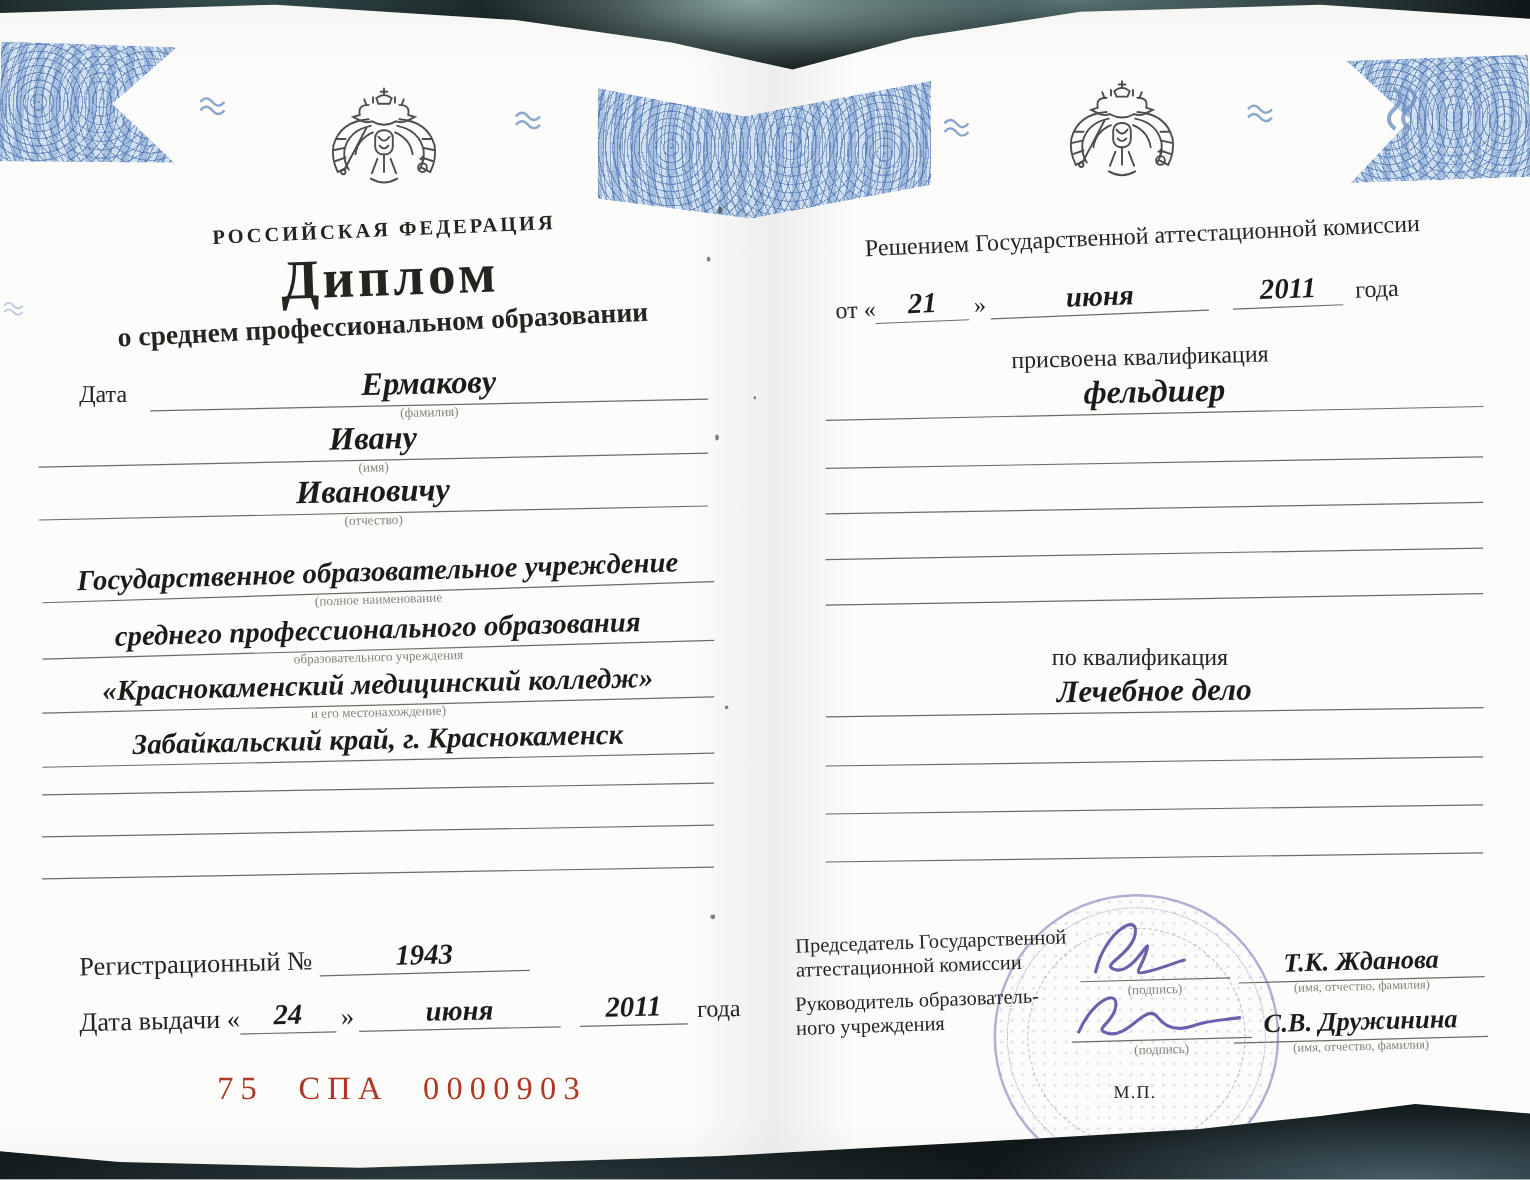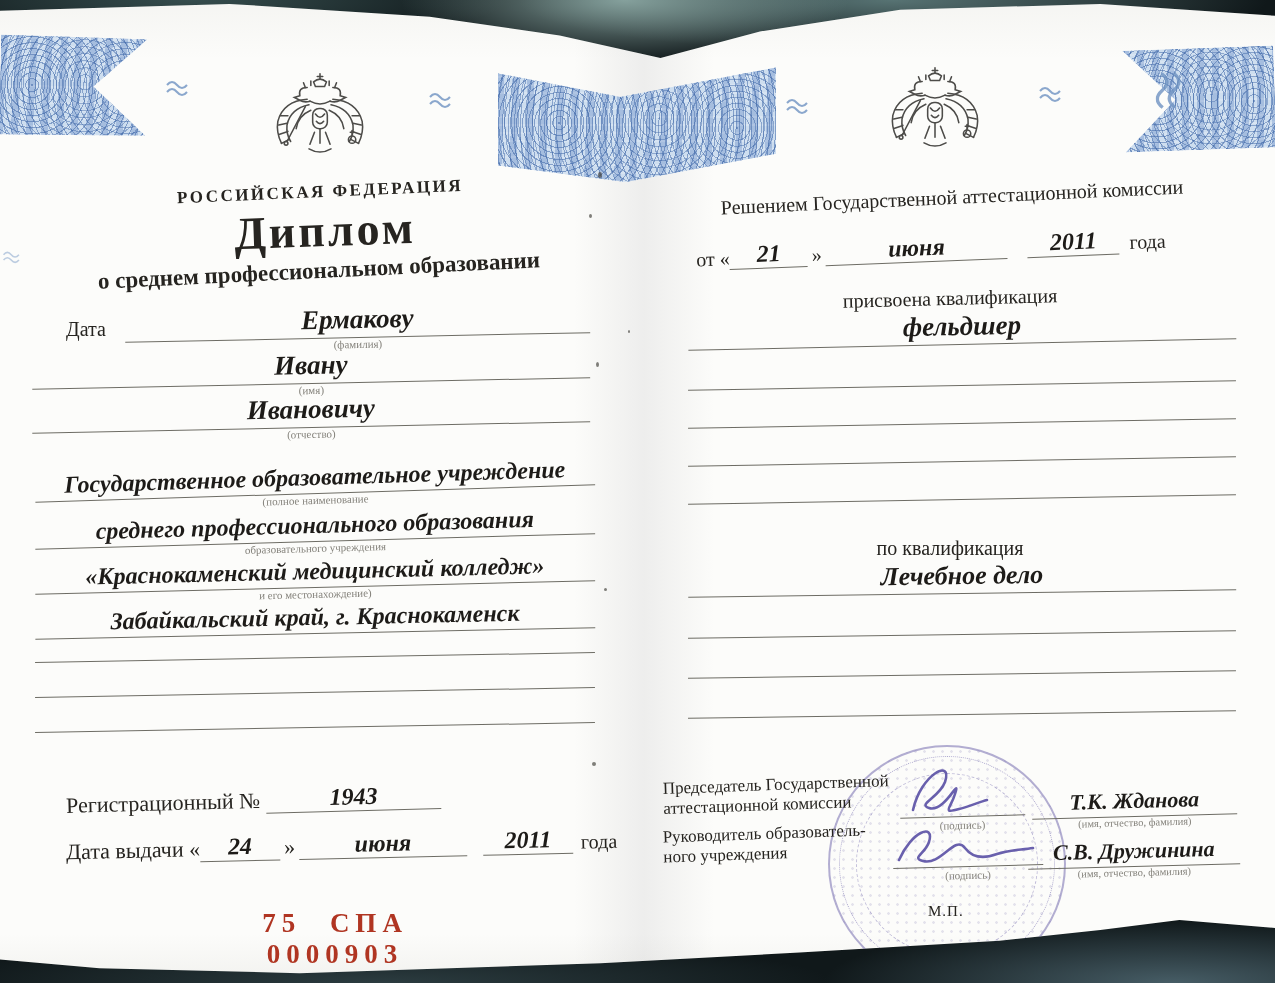--- a/index.html
+++ b/index.html
@@ -56,21 +56,21 @@
   .speck{position:absolute;background:#4c4a45;border-radius:50%;opacity:.7;}
   
   .stamp{left:828px;top:745px;width:234px;height:234px;border-radius:50%;
     border:2.5px solid rgba(104,94,168,.5);
     background-image:radial-gradient(rgba(104,94,168,.16) 1px, rgba(0,0,0,0) 1.6px);
     background-size:9px 9px;}
   .stamp::before{content:"";position:absolute;inset:9px;border-radius:50%;
     border:1.5px dotted rgba(104,94,168,.55);}
   .stamp::after{content:"";position:absolute;inset:26px;border-radius:50%;
     border:1.3px dashed rgba(104,94,168,.4);}
-  .redserial{color:#b03522;font-weight:bold;letter-spacing:6px;word-spacing:16px;margin-top:16px;}
+  .redserial{color:#b03522;font-weight:normal;letter-spacing:6px;word-spacing:16px;}
   .fineprint{font-size:7.5px;color:#3a3a38;opacity:.45;letter-spacing:.4px;}
 </style>
 </head>
 <body>
 
 <div class="canvas">
   <div class="doc">
 
     <svg width="0" height="0" style="position:absolute">
       <defs>

